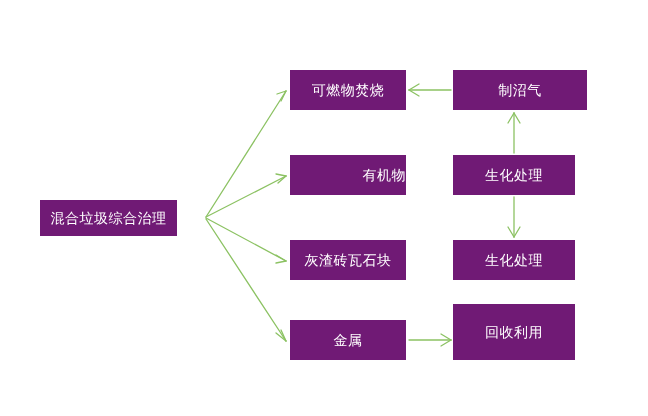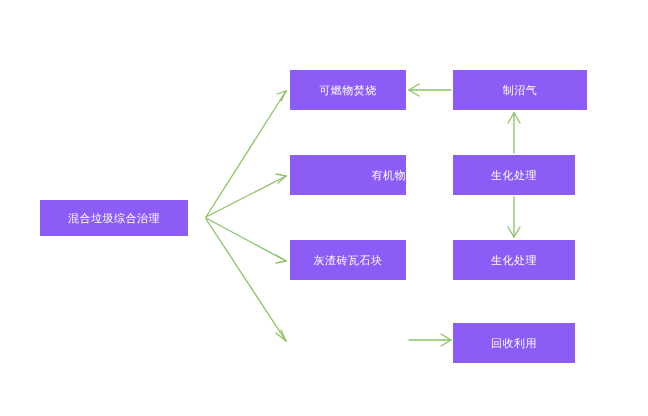--- a/index.html
+++ b/index.html
@@ -13,52 +13,52 @@
   #canvas {
     position: relative;
     width: 648px;
     height: 416px;
     background: #ffffff;
     overflow: hidden;
   }
   .node {
     position: absolute;
     box-sizing: border-box;
-    background: #8b5cf6;
+    background: #701a75;
     color: #ffffff;
     display: flex;
     align-items: center;
     justify-content: center;
-    font-size: 11px;
+    font-size: 14px;
     letter-spacing: 0.5px;
     line-height: 1;
     white-space: nowrap;
     user-select: none;
   }
   .node-label {
     display: block;
   }
   #edges {
     position: absolute;
     left: 0;
     top: 0;
     width: 648px;
     height: 416px;
     pointer-events: none;
   }
   
-  #node-root      { left: 40px;  top: 200px; width: 148px; height: 36px; }
+  #node-root      { left: 40px;  top: 200px; width: 137px; height: 36px; }
   #node-burn      { left: 290px; top: 70px;  width: 116px; height: 40px; }
   #node-organic   { left: 290px; top: 155px; width: 116px; height: 40px; justify-content: flex-end; }
   #node-ash       { left: 290px; top: 240px; width: 116px; height: 40px; }
   #node-metal     { left: 290px; top: 320px; width: 116px; height: 40px; }
   #node-biogas    { left: 453px; top: 70px;  width: 134px; height: 40px; }
   #node-biochem   { left: 453px; top: 155px; width: 122px; height: 40px; }
   #node-garden    { left: 453px; top: 240px; width: 122px; height: 40px; }
-  #node-recycle   { left: 453px; top: 323px; width: 122px; height: 40px; align-items: center; }
+  #node-recycle   { left: 453px; top: 304px; width: 122px; height: 56px; align-items: center; }
 </style>
 </head>
 <body>
 
 <div id="canvas">
 
   <svg id="edges" viewBox="0 0 648 416" width="648" height="416" xmlns="http://www.w3.org/2000/svg">
     <g fill="none" stroke="#8cc263" stroke-width="1.3" stroke-linecap="round" stroke-linejoin="round">
 
       <g>
@@ -121,20 +121,23 @@
   </div>
 
   <div class="node" id="node-organic">
     <span class="node-label">有机物</span>
   </div>
 
   <div class="node" id="node-ash">
     <span class="node-label">灰渣砖瓦石块</span>
   </div>
 
+  <div class="node" id="node-metal">
+    <span class="node-label">金属</span>
+  </div>
 
   <div class="node" id="node-biogas">
     <span class="node-label">制沼气</span>
   </div>
 
   <div class="node" id="node-biochem">
     <span class="node-label">生化处理</span>
   </div>
 
   <div class="node" id="node-garden">

